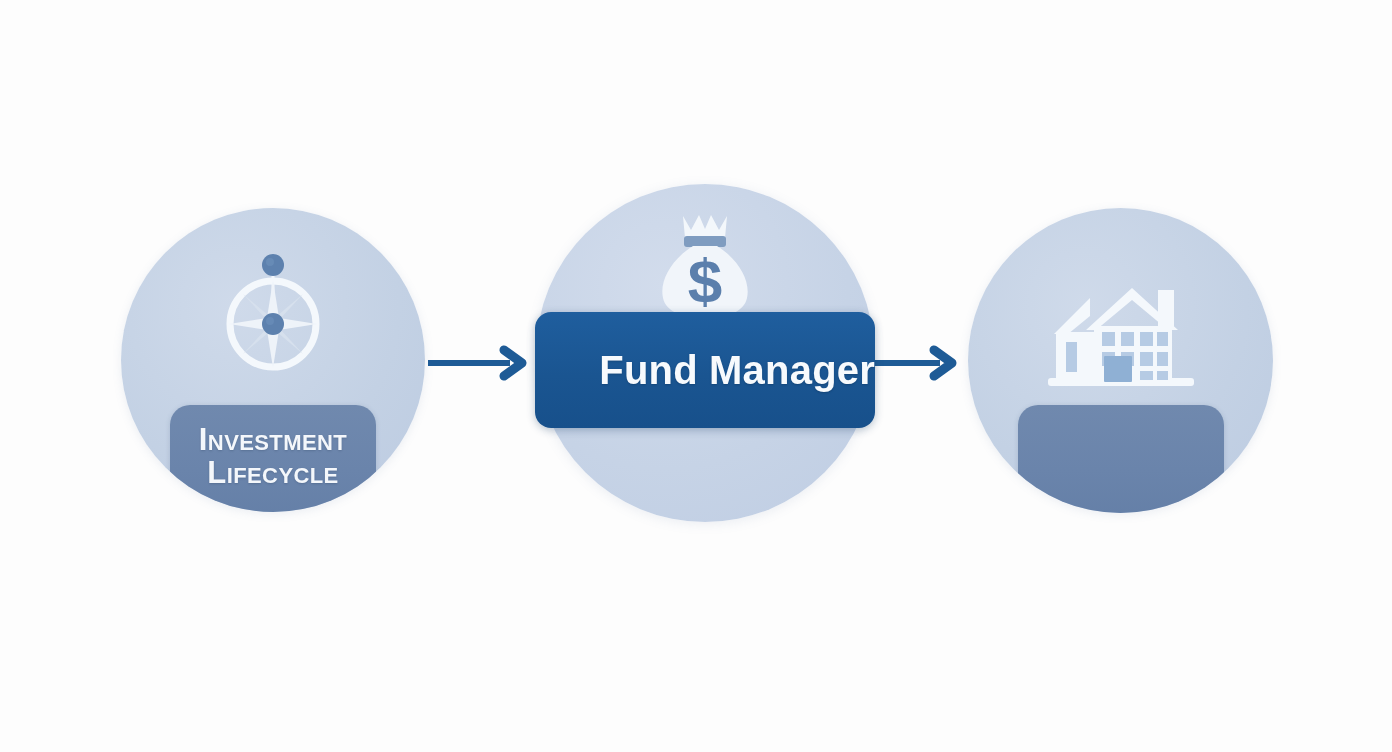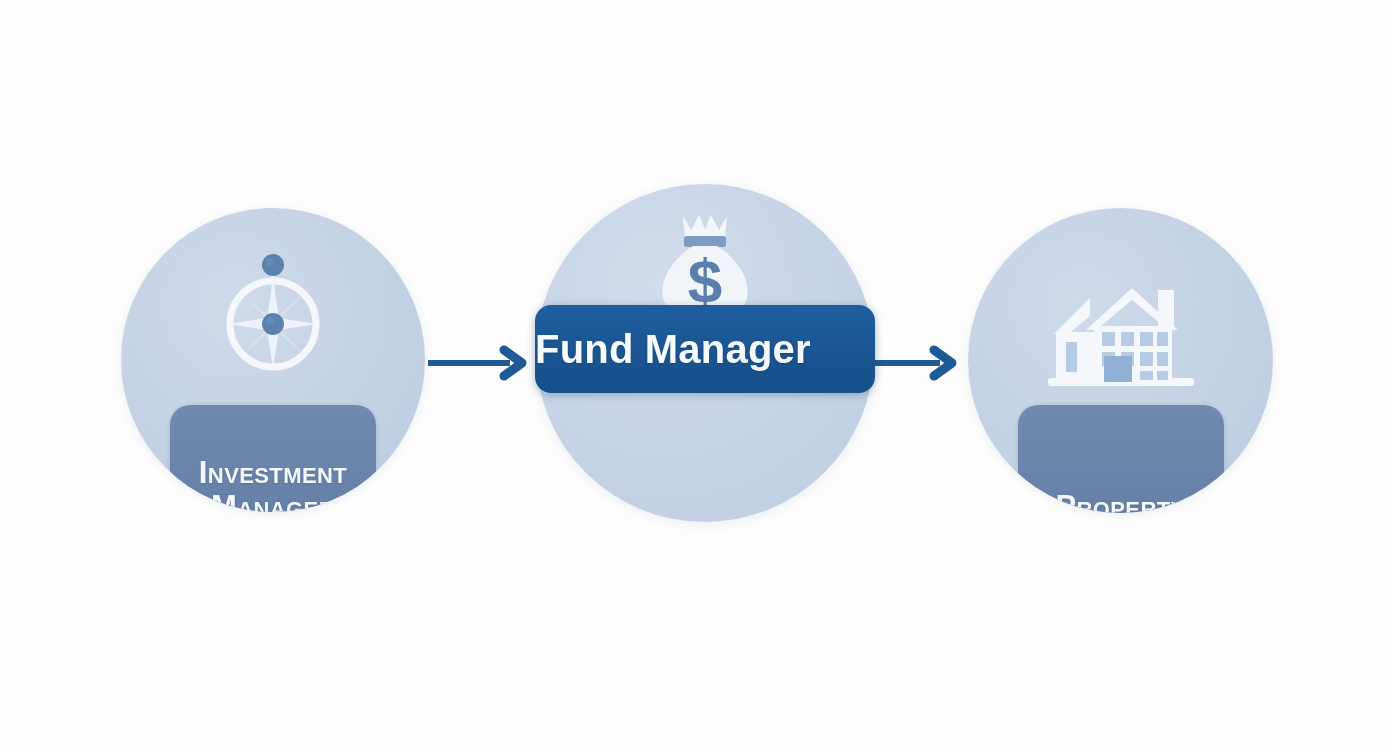--- a/index.html
+++ b/index.html
@@ -86,49 +86,49 @@
     left: 50%;
     transform: translateX(-50%);
     top: 197px;
     width: 206px;
     height: 118px;
     background: linear-gradient(180deg, #7089ae 0%, #6a84ab 55%, #647fa7 100%);
     border-radius: 20px;
     display: flex;
     flex-direction: column;
     align-items: center;
-    justify-content: flex-end;
+    justify-content: flex-start;
     padding-top: 18px;
     box-sizing: border-box;
     box-shadow: 0 1px 5px rgba(70,95,130,0.22);
   }
   .pill-line {
     color: #f4f7fb;
     font-family: "Liberation Sans", sans-serif;
     font-weight: bold;
     font-variant: small-caps;
     font-size: 31px;
     line-height: 1.08;
     letter-spacing: 0.4px;
     text-shadow: 0 1px 2px rgba(50,70,100,0.3);
     white-space: nowrap;
   }
 
   
   .banner {
     position: absolute;
     left: -1px;
-    top: 121px;
+    top: 128px;
     width: 340px;
-    height: 88px;
+    height: 116px;
     background: linear-gradient(180deg, #1f5e9e 0%, #1a5591 55%, #17508b 100%);
     border-radius: 16px;
     display: flex;
     align-items: center;
-    justify-content: flex-start;
+    justify-content: flex-end;
     box-shadow: 0 2px 8px rgba(20,55,95,0.3);
     z-index: 3;
   }
   .banner-text {
     color: #f7fafd;
     font-family: "Liberation Sans", sans-serif;
     font-weight: bold;
     font-size: 40px;
     letter-spacing: 0.2px;
     white-space: nowrap;
@@ -171,21 +171,21 @@
         <polygon points="32,102 58,80 64,74 56,76" fill="#d6e0ed"></polygon>
         <polygon points="92,102 66,80 60,74 68,76" fill="#d6e0ed"></polygon>
 
         <circle cx="62" cy="72" r="11" fill="#5d81ae"></circle>
         <circle cx="59" cy="69" r="4" fill="#7094bd" opacity="0.5"></circle>
       </svg>
     </div>
 
     <div class="pill">
       <span class="pill-line">Investment</span>
-      <span class="pill-line">Manager</span>
+      <span class="pill-line">Lifecycle</span>
     </div>
   </div>
 
   <div class="arrow arrow-1">
     <svg viewBox="0 0 112 42" width="112" height="42" xmlns="http://www.w3.org/2000/svg">
       <rect x="0" y="18" width="82" height="6" fill="#1e5b96"></rect>
       <polyline points="76,8 94,21 76,34" fill="none" stroke="#1e5b96" stroke-width="9" stroke-linecap="round" stroke-linejoin="round"></polyline>
     </svg>
   </div>
 
@@ -248,17 +248,16 @@
         <rect x="111" y="80" width="11" height="14" fill="#b6cbe4"></rect>
 
         <rect x="94" y="99" width="13" height="9" fill="#b6cbe4"></rect>
         <rect x="111" y="99" width="11" height="9" fill="#b6cbe4"></rect>
 
         <rect x="58" y="84" width="28" height="26" rx="1" fill="#8fb0d4"></rect>
       </svg>
     </div>
 
     <div class="pill">
-      <span class="pill-line">Property</span>
     </div>
   </div>
 
 </div>
 
 </body></html>

